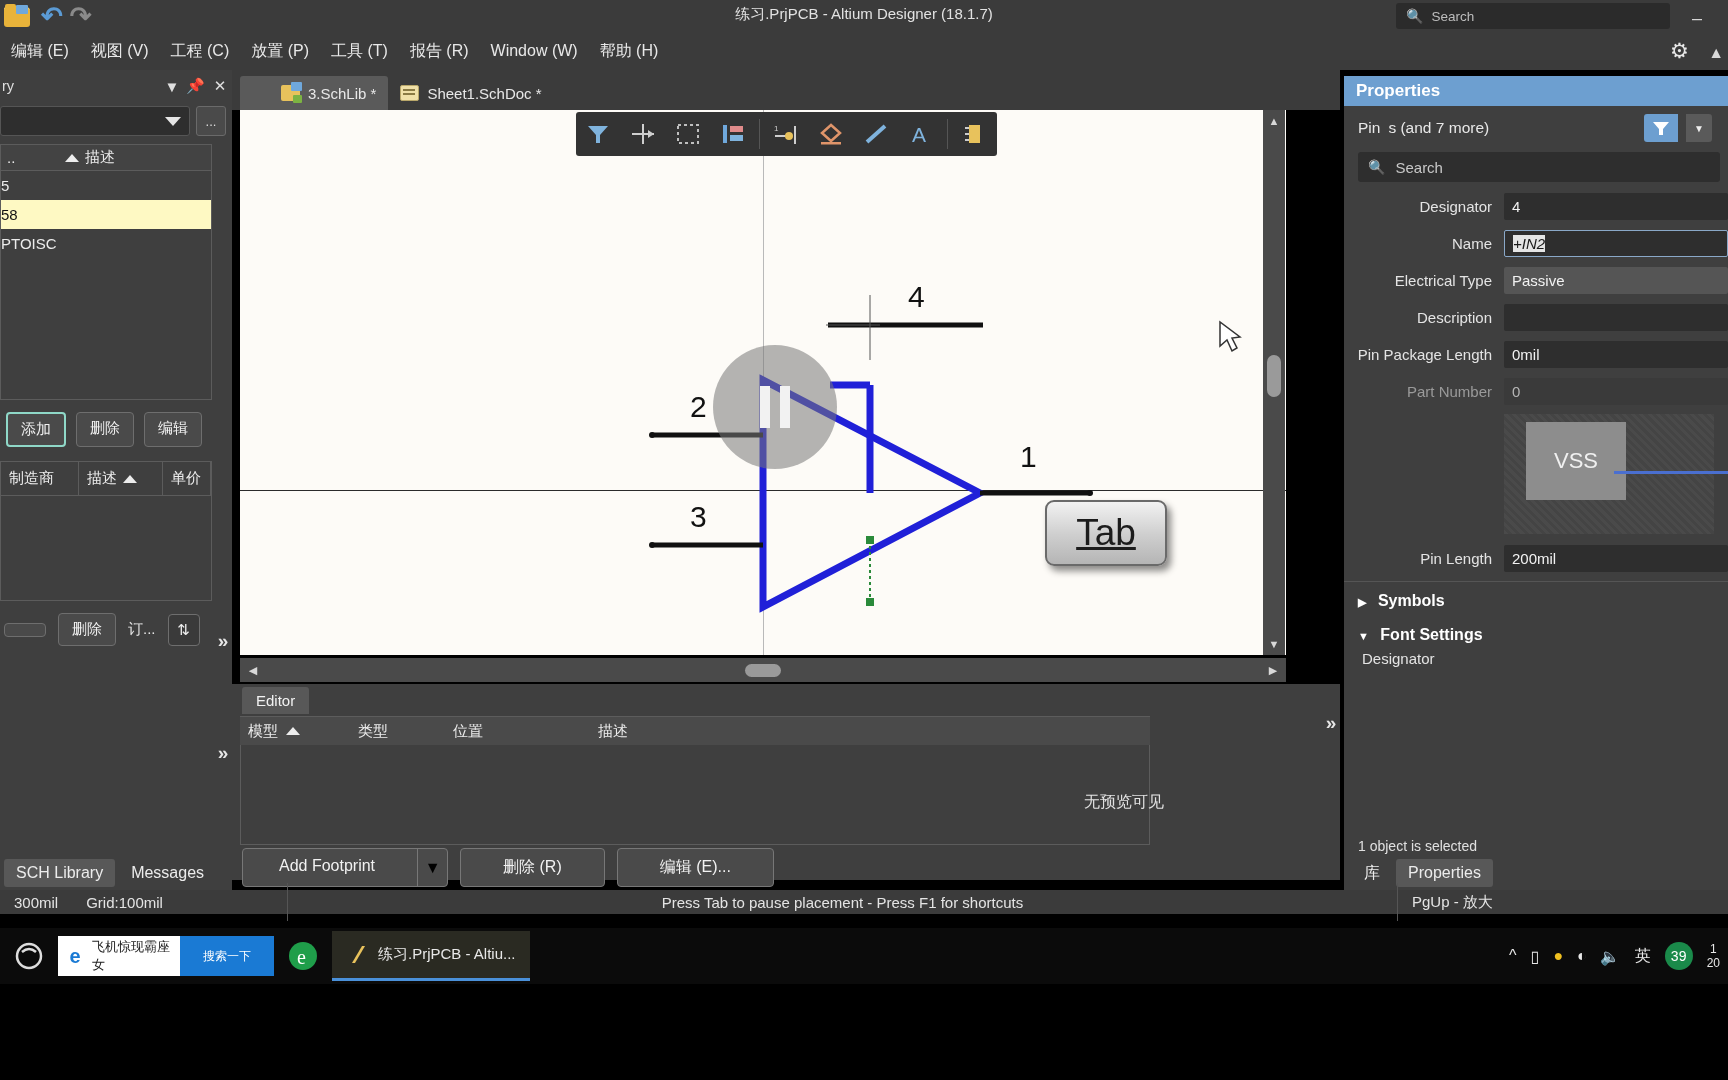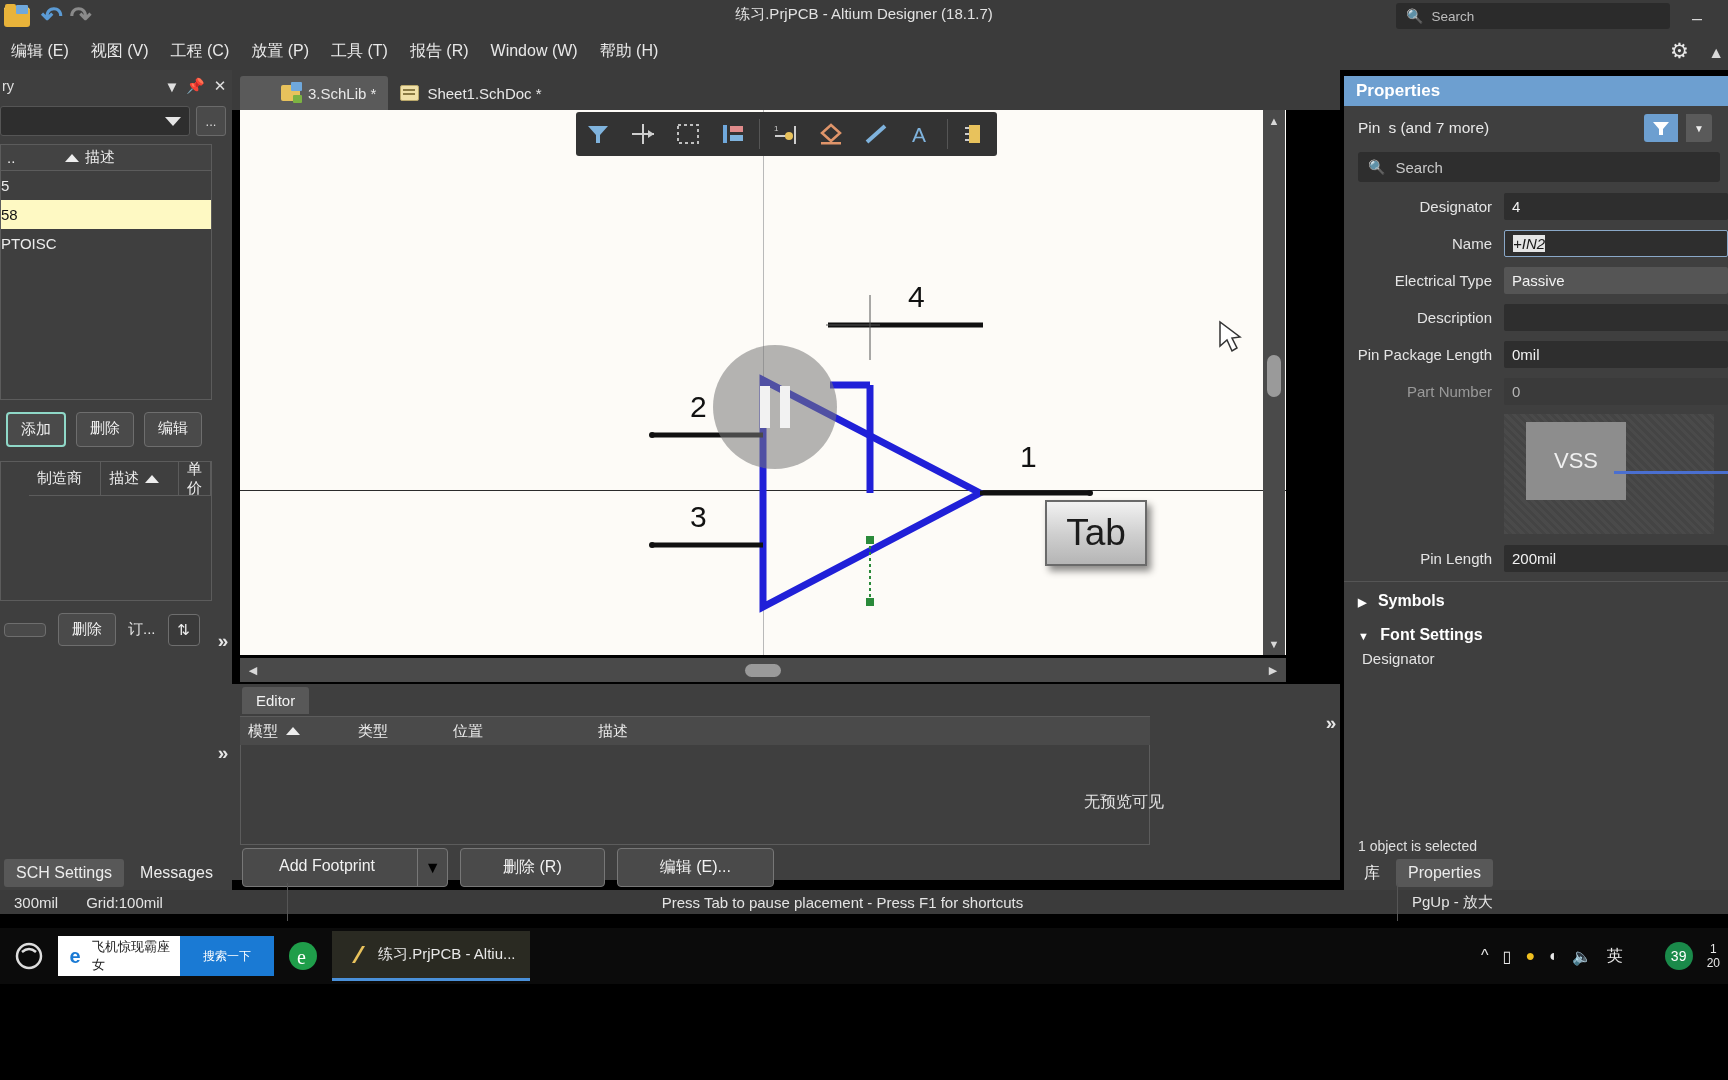--- a/index.html
+++ b/index.html
@@ -95,21 +95,21 @@
   .sort-up { width:0;height:0;border-left:7px solid transparent;border-right:7px solid transparent;border-bottom:8px solid #ededed;}
   .lp-row { height:29px; display:flex; align-items:center; color:#ececec; font-size:15px; padding-left:0px;}
   .lp-row.sel { background:#fef9c3; color:#141414; }
   .lp-btns { display:flex; gap:10px; padding: 12px 0 0 6px; }
   .btn {
     background:#4a4a4a; border:1px solid #6e6e6e; border-radius:4px; color:#f0f0f0;
     font-size:15px; padding: 6px 13px; white-space:nowrap;
   }
   .btn.focus { border:2px solid #8fd8c8; }
   .lp-table2 { margin: 14px 20px 0 0; border:1px solid #5c5c5c; height: 140px; background:#3f3f3f;}
-  .lp-thead2 { display:flex; height:34px; align-items:center; color:#ececec; font-size:15px; border-bottom:1px solid #5c5c5c;margin-left:28px;}
+  .lp-thead2 { display:flex; height:34px; align-items:center; color:#ececec; font-size:15px; border-bottom:1px solid #5c5c5c;}
   .lp-th2 { border-right:1px solid #5c5c5c; height:100%; display:flex;align-items:center;gap:6px;padding:0 8px;}
   .lp-btns2 { display:flex; gap:12px; align-items:center; padding: 12px 0 0 4px; }
   .stepper {
     width:32px;height:32px;background:#3a3a3a;border:1px solid #6e6e6e;border-radius:4px;
     color:#eee;display:flex;align-items:center;justify-content:center;font-size:15px;
   }
 
   
   .tabstrip {
     position:absolute; left:232px; top:70px; width: 1108px; height:40px; background:#3b3b3b;
@@ -142,25 +142,25 @@
   }
   .edtoolbar .sep { width:1px;height:30px;background:#555;margin:0 4px;}
   .tbtn { width:46px;height:42px;display:flex;align-items:center;justify-content:center;}
 
   
   .sym { position:absolute; left:0; top:0; width:1046px; height:545px; }
 
   .pin-num { position:absolute; color:#111; font-size:30px; font-weight:500; }
 
   .tabkey {
-    position:absolute; left:805px; top:390px; width:102px; height:66px;
+    position:absolute; left:805px; top:390px; width:122px; height:66px;
     background:linear-gradient(180deg,#f2f2f2 0%,#cfcfcf 52%,#b5b5b5 100%);
-    border:2px solid #6a6a6a; border-radius:0;
+    border:2px solid #6a6a6a; border-radius:9px;
     display:flex;align-items:center;justify-content:center;
-    color:#1c1c1c; font-size:37px; box-shadow: 4px 5px 7px rgba(0,0,0,0.45);
+    color:#1c1c1c; font-size:37px; box-shadow: 4px 5px 7px rgba(0,0,0,0.45); text-decoration: underline;
   }
   .pausebtn {
     position:absolute; left:473px; top:235px; width:124px; height:124px;
     border-radius:50%; background:rgba(120,120,120,0.55);
     display:flex;align-items:center;justify-content:center;
   }
   .pausebtn i { display:block;width:10px;height:42px;background:#f2f2f2;margin:0 5px;}
   .mousecur { position:absolute; left:978px; top:210px; }
 
   
@@ -233,21 +233,21 @@
   .tb-inner { position:absolute; left:0; top:0; width:1728px; height:56px; background:#0b0b0b; display:flex; align-items:center;}
   .start { width:58px;height:56px;display:flex;align-items:center;justify-content:center;color:#eee;font-size:24px;}
   .tb-searchbox { width:216px; height:40px; background:#fff; display:flex; align-items:center; }
   .tb-searchbox .e { width:34px;text-align:center;color:#1a7ad4;font-size:20px;font-weight:bold;}
   .tb-searchbox .txt { flex:1; color:#222; font-size:13px;}
   .tb-searchbox .go { background:#1a7ad4; color:#fff; font-size:12px; height:40px; display:flex;align-items:center;padding:0 23px;}
   .tb-app { width:58px;height:56px;display:flex;align-items:center;justify-content:center;}
   .tb-task { height:50px; background:#2a2a22; display:flex;align-items:center;gap:8px;padding:0 14px;border-bottom:3px solid #4a90d9;}
   .tb-task .lbl { color:#e8e8e8; font-size:15px;}
   .tray { position:absolute; right:8px; top:0; height:56px; display:flex; align-items:center; gap:14px; color:#e8e8e8; font-size:16px;}
-  .tray .badge { width:28px;height:28px;border-radius:50%;background:#1a8a4a;color:#fff;font-size:14px;display:flex;align-items:center;justify-content:center;margin-left:28px;}
+  .tray .badge { width:28px;height:28px;border-radius:50%;background:#1a8a4a;color:#fff;font-size:14px;display:flex;align-items:center;justify-content:center;}
   .tray .clock { font-size:12px; line-height:14px; text-align:center;}
 </style>
 </head>
 <body>
 
 <div id="app">
 
   <div class="titlebar">
     <div class="qat">
       <div class="qat-ico">
@@ -327,21 +327,21 @@
       <div class="btn" style="width:42px"></div>
       <div class="btn">删除</div>
       <div style="color:#e6e6e6;font-size:15px">订...</div>
       <div class="stepper">⇅</div>
     </div>
     <div class="splitcol" style="left:214px; top:560px;">»</div>
     <div class="splitcol" style="left:214px; top:672px;">»</div>
   </div>
 
   <div style="position:absolute;left:0;top:855px;width:232px;height:35px;background:#3f3f3f;display:flex;align-items:center;gap:4px;padding-left:4px;">
-    <div class="rp-tab active">SCH Settings</div>
+    <div class="rp-tab active">SCH Library</div>
     <div class="rp-tab">Messages</div>
   </div>
 
   <div class="tabstrip">
     <div class="tab active">
       <span class="tab-ico ico-schlib"></span>
       <span>3.SchLib *</span>
     </div>
     <div class="tab">
       <span class="tab-ico ico-schdoc"></span>

